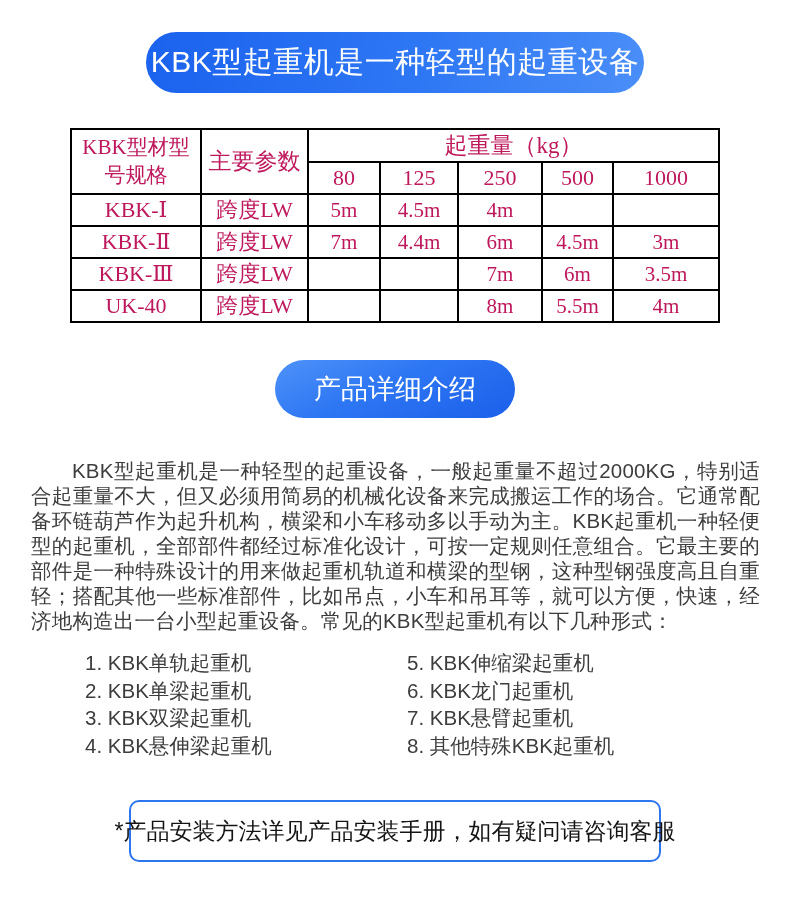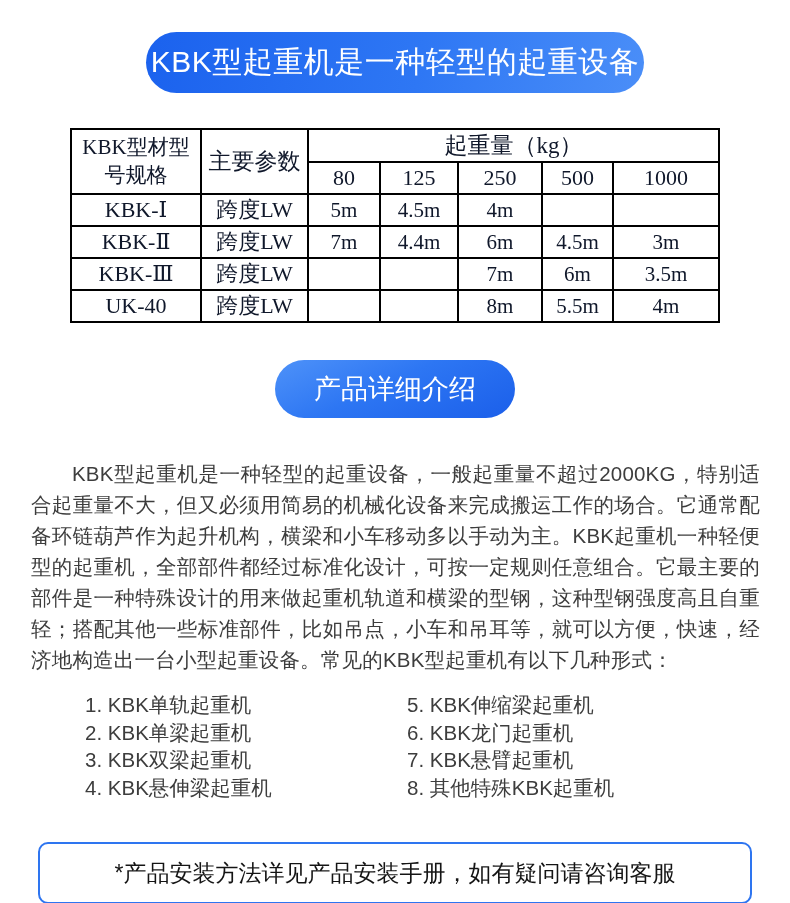--- a/index.html
+++ b/index.html
@@ -30,21 +30,21 @@
     white-space: nowrap;
   }
 
   
   table.params {
     margin: 35px 0 0 70px;
     border-collapse: collapse;
     table-layout: fixed;
     width: 648px;
     font-family: "Liberation Serif", "DejaVu Serif", serif;
-    color: #0f172a;
+    color: #be185d;
   }
   table.params th, table.params td {
     border: 2px solid #000000;
     text-align: center;
     vertical-align: middle;
     font-weight: normal;
     padding: 0 2px;
     overflow: hidden;
   }
   table.params thead tr.hrow1 { height: 33px; }
@@ -73,21 +73,21 @@
     color: #ffffff;
     font-size: 27px;
     font-weight: 500;
     white-space: nowrap;
   }
 
   
   .intro {
     margin: 40px 30px 0 31px;
     font-size: 20.5px;
-    line-height: 31px;
+    line-height: 25px;
     color: #3d3d3d;
     text-indent: 2em;
     text-align: justify;
     letter-spacing: 0.2px;
   }
 
   
   .types {
     display: flex;
     margin: 16px 8px 0 85px;
@@ -98,21 +98,21 @@
   .types ul.col-left { width: 322px; }
   .types li {
     font-size: 20.5px;
     line-height: 27.6px;
     color: #3d3d3d;
     white-space: nowrap;
   }
 
   
   .footer-note {
-    width: 714px;
+    width: 532px;
     height: 62px;
     margin: 41px auto 8px;
     border: 2px solid #2e75f0;
     border-radius: 10px;
     display: flex;
     align-items: center;
     justify-content: center;
   }
   .footer-note span {
     font-size: 23px;

